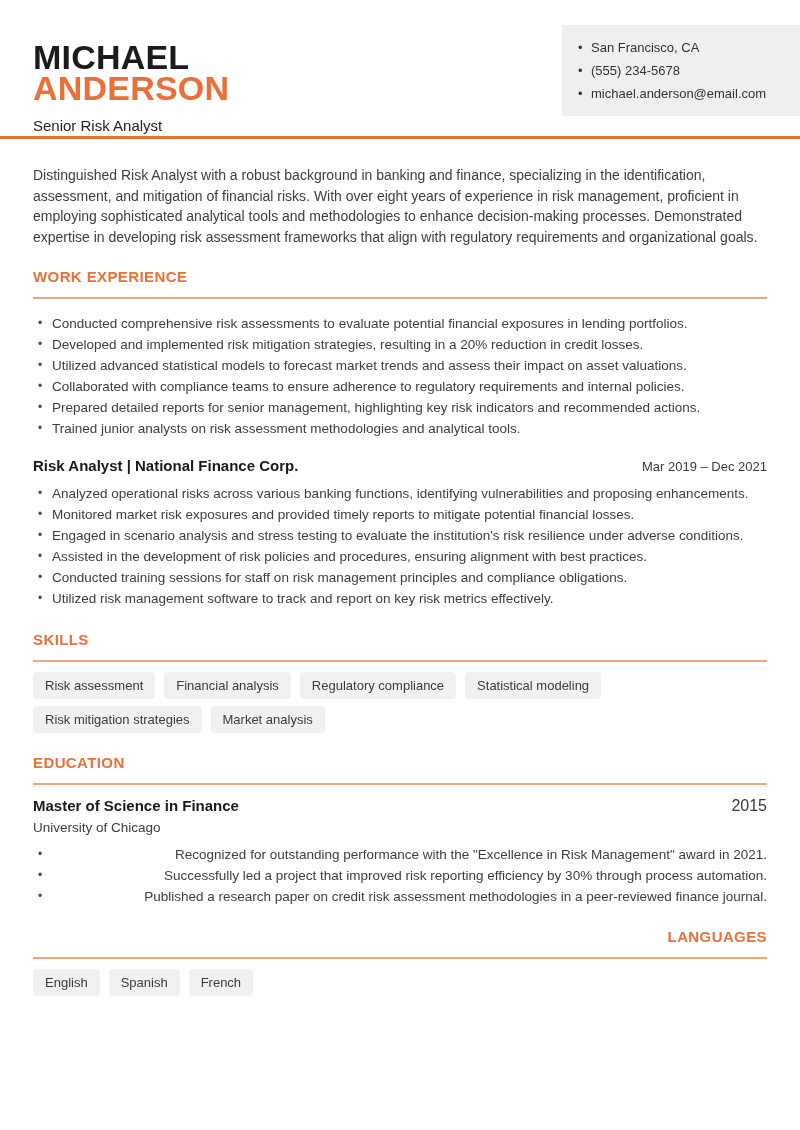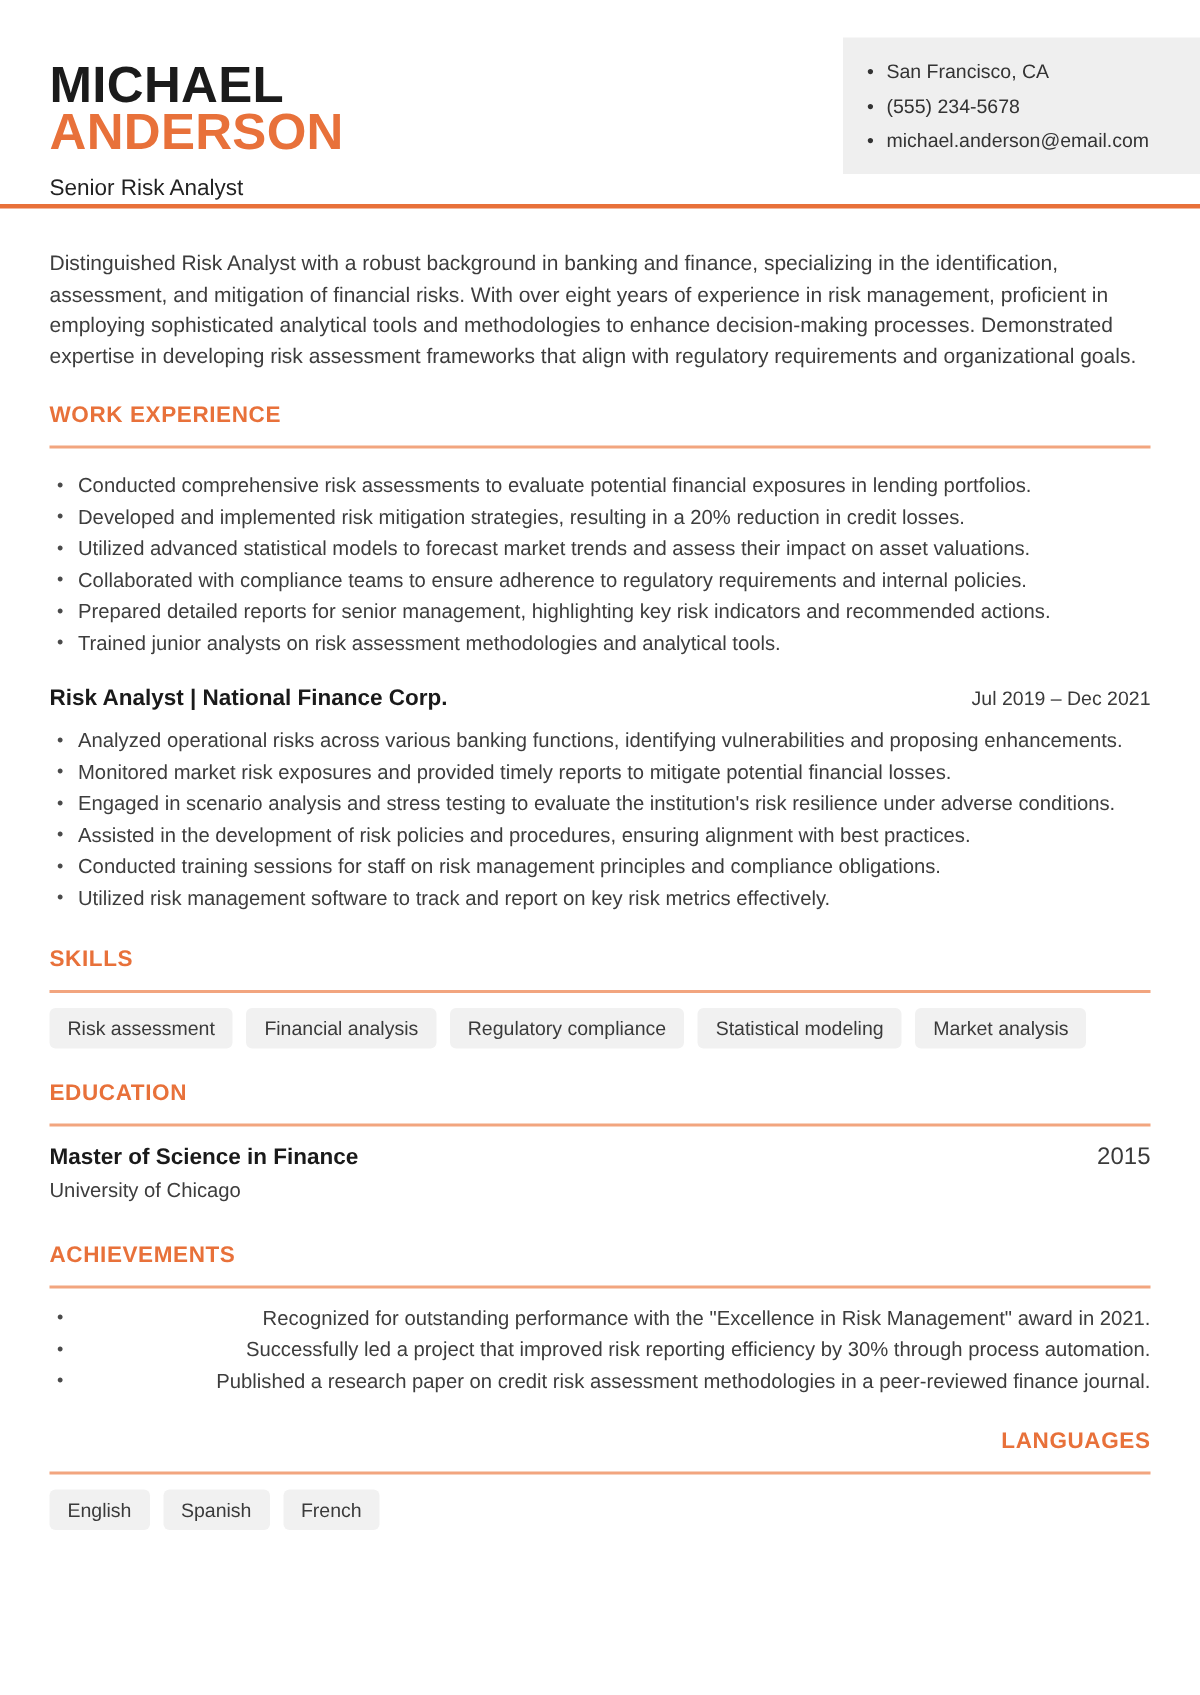--- a/index.html
+++ b/index.html
@@ -124,57 +124,57 @@
           <li>Utilized advanced statistical models to forecast market trends and assess their impact on asset valuations.</li>
           <li>Collaborated with compliance teams to ensure adherence to regulatory requirements and internal policies.</li>
           <li>Prepared detailed reports for senior management, highlighting key risk indicators and recommended actions.</li>
           <li>Trained junior analysts on risk assessment methodologies and analytical tools.</li>
         </ul>
       </article>
 
       <article class="job">
         <div class="row-between">
           <h3 class="job-title">Risk Analyst | National Finance Corp.</h3>
-          <span class="date">Jul 2019 – Dec 2021</span>
+          <span class="date">Mar 2019 – Dec 2021</span>
         </div>
         <ul class="bullets">
           <li>Analyzed operational risks across various banking functions, identifying vulnerabilities and proposing enhancements.</li>
           <li>Monitored market risk exposures and provided timely reports to mitigate potential financial losses.</li>
           <li>Engaged in scenario analysis and stress testing to evaluate the institution's risk resilience under adverse conditions.</li>
           <li>Assisted in the development of risk policies and procedures, ensuring alignment with best practices.</li>
           <li>Conducted training sessions for staff on risk management principles and compliance obligations.</li>
           <li>Utilized risk management software to track and report on key risk metrics effectively.</li>
         </ul>
       </article>
     </section>
 
     <section>
       <h2 class="section-heading mt-skills">SKILLS</h2>
       <div class="tags">
         <span class="tag">Risk assessment</span>
         <span class="tag">Financial analysis</span>
         <span class="tag">Regulatory compliance</span>
         <span class="tag">Statistical modeling</span>
+        <span class="tag">Risk mitigation strategies</span>
         <span class="tag">Market analysis</span>
       </div>
     </section>
 
     <section>
       <h2 class="section-heading mt-edu">EDUCATION</h2>
       <div class="edu-entry">
         <div class="row-between">
           <div class="degree">Master of Science in Finance</div>
           <span class="year">2015</span>
         </div>
         <div class="school">University of Chicago</div>
       </div>
     </section>
 
     <section>
-      <h2 class="section-heading mt-ach">ACHIEVEMENTS</h2>
       <ul class="bullets ach-bullets">
         <li>Recognized for outstanding performance with the "Excellence in Risk Management" award in 2021.</li>
         <li>Successfully led a project that improved risk reporting efficiency by 30% through process automation.</li>
         <li>Published a research paper on credit risk assessment methodologies in a peer-reviewed finance journal.</li>
       </ul>
     </section>
 
     <section>
       <h2 class="section-heading mt-lang">LANGUAGES</h2>
       <div class="tags">

